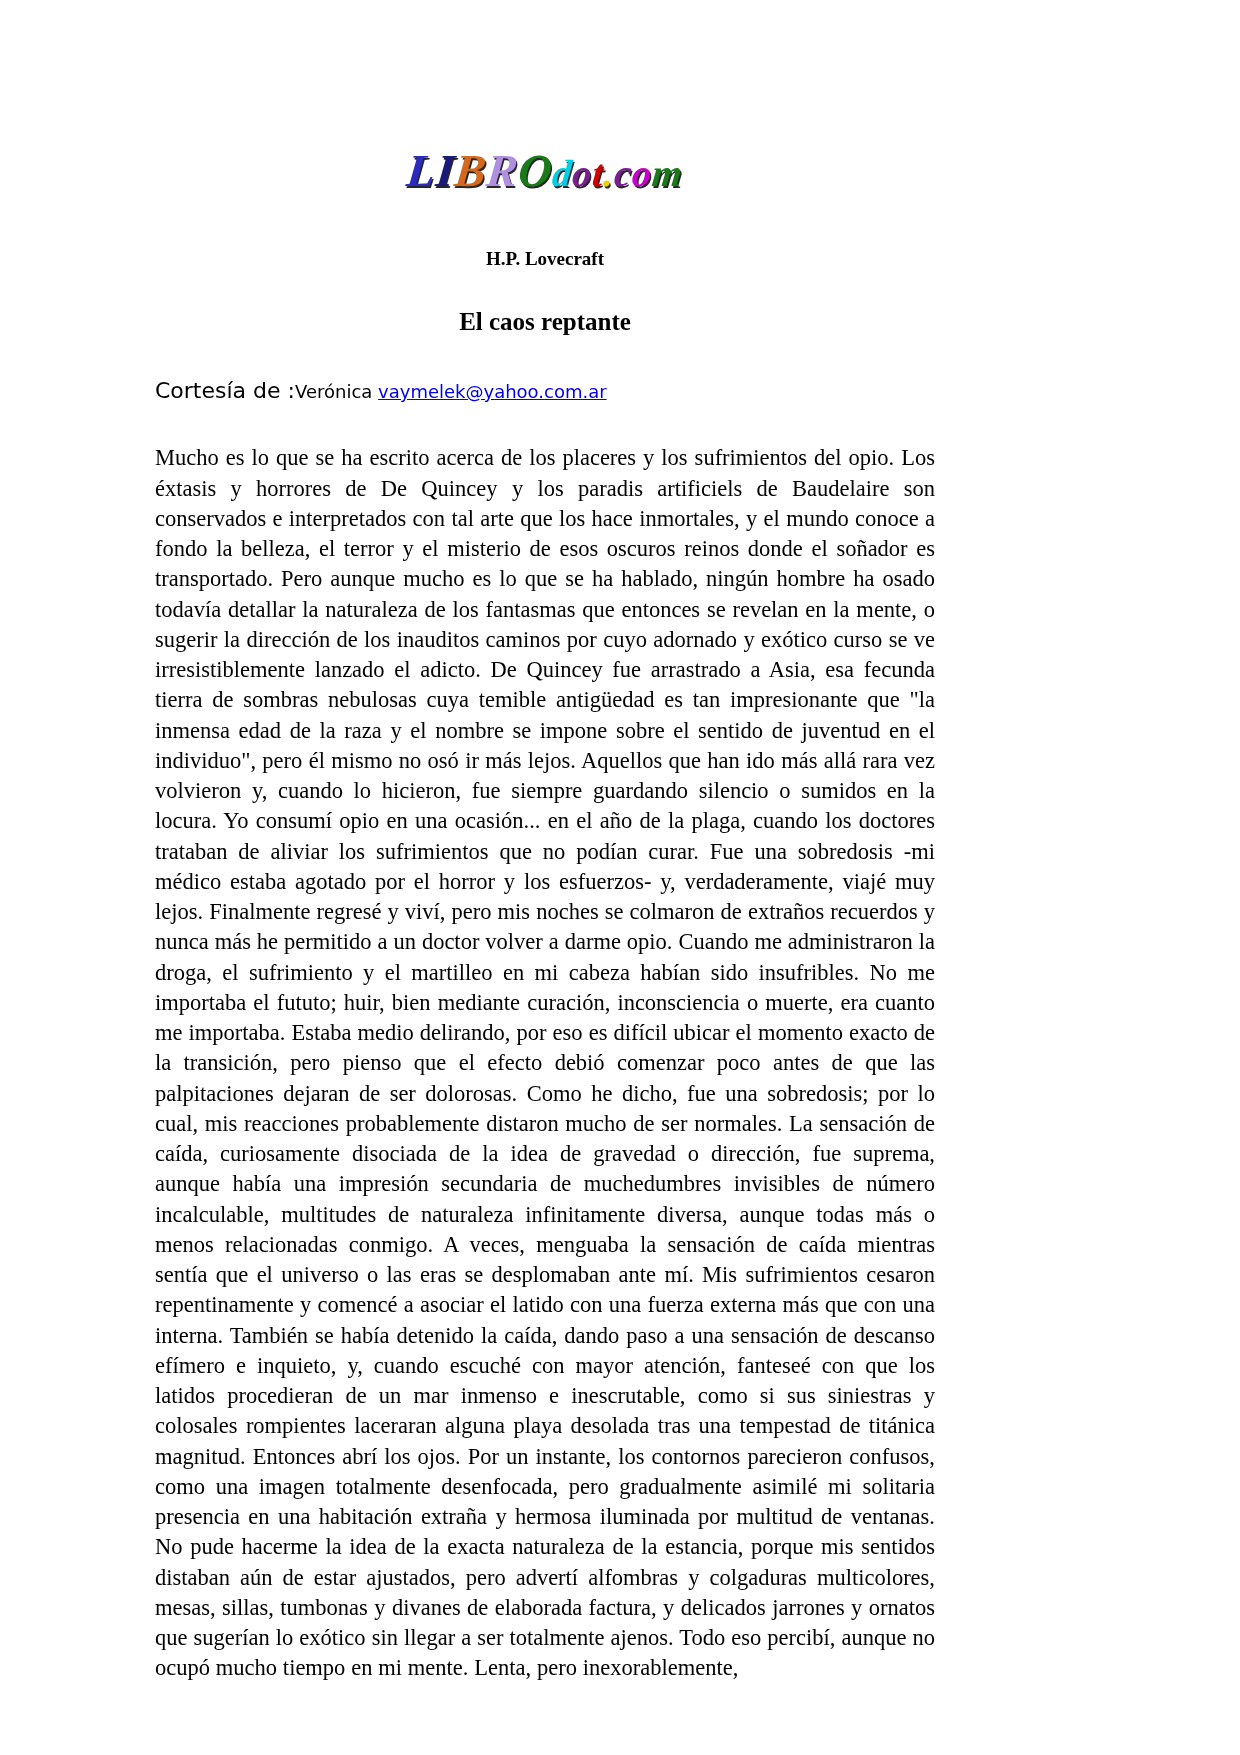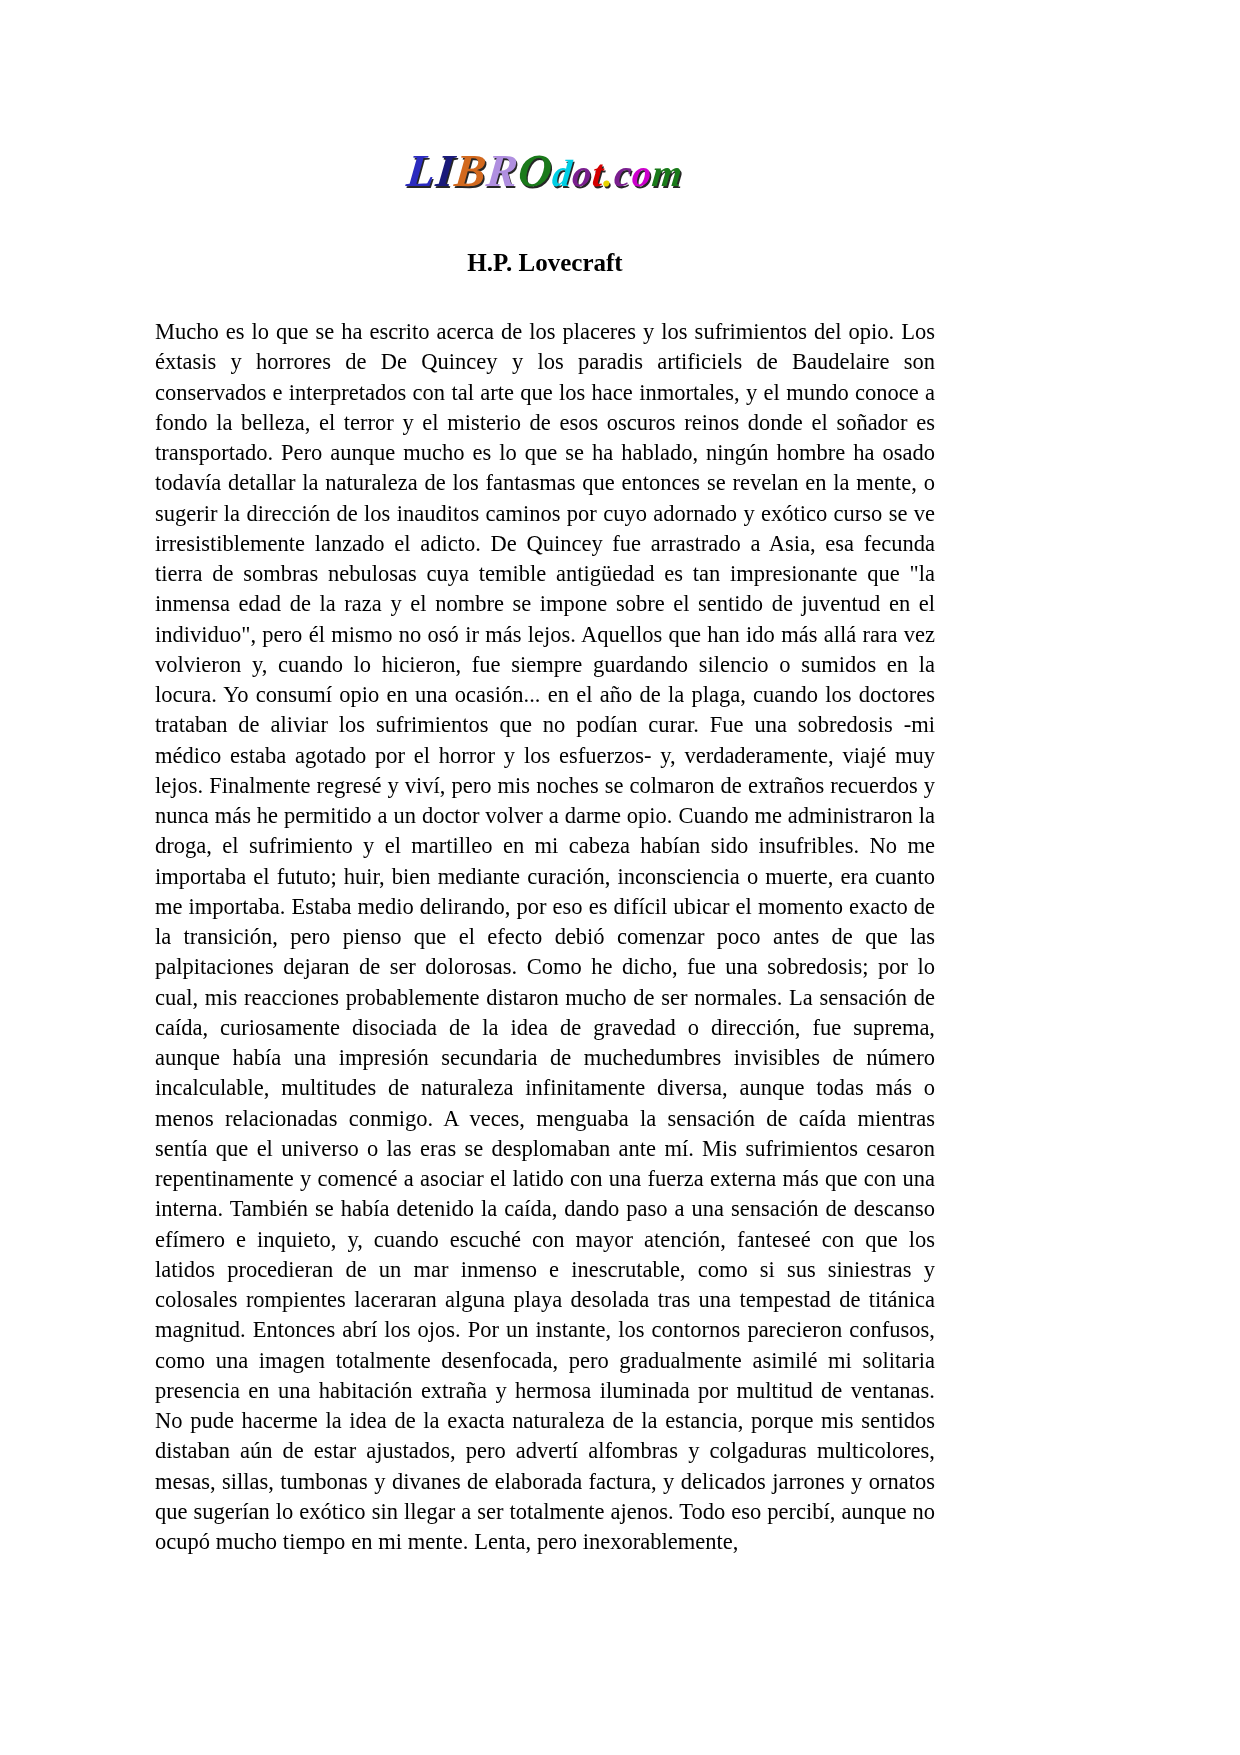--- a/index.html
+++ b/index.html
@@ -50,21 +50,21 @@
     position: relative;
     text-shadow: 1.5px 1.5px 0 rgba(0,0,0,0.85);
   }
   .logo .big { font-size: 46px; }
   .logo .small { font-size: 38px; }
 
   
   h1.author {
     font-family: "Liberation Serif", "DejaVu Serif", serif;
     font-weight: bold;
-    font-size: 25px;
+    font-size: 19px;
     text-align: center;
     margin: 38px 0 0 0;
     line-height: 1.2;
   }
   h2.title {
     font-family: "Liberation Serif", "DejaVu Serif", serif;
     font-weight: bold;
     font-size: 25px;
     text-align: center;
     margin: 36px 0 0 0;
@@ -111,18 +111,22 @@
 
 <div class="page">
   <div class="content">
 
     <div class="logo-wrap">
       <span class="logo" id="logo-host"><span class="ch big" style="color: rgb(43, 43, 191);">L</span><span class="ch big" style="color: rgb(26, 26, 122);">I</span><span class="ch big" style="color: rgb(210, 105, 30);">B</span><span class="ch big" style="color: rgb(176, 143, 224);">R</span><span class="ch big" style="color: rgb(26, 122, 26);">O</span><span class="ch small" style="color: rgb(0, 207, 229);">d</span><span class="ch small" style="color: rgb(122, 31, 143);">o</span><span class="ch small" style="color: rgb(212, 0, 0);">t</span><span class="ch small" style="color: rgb(232, 212, 0);">.</span><span class="ch small" style="color: rgb(122, 31, 143);">c</span><span class="ch small" style="color: rgb(204, 0, 204);">o</span><span class="ch small" style="color: rgb(26, 122, 26);">m</span></span>
     </div>
 
     <h1 class="author">H.P. Lovecraft</h1>
 
+    <h2 class="title">El caos reptante</h2>
 
+    <div class="courtesy">
+      <span class="c-label">Cortesía de :</span><span class="c-name">Verónica </span><span class="c-email">vaymelek@yahoo.com.ar</span>
+    </div>
 
     <p class="body-par">Mucho es lo que se ha escrito acerca de los placeres y los sufrimientos del opio. Los éxtasis y horrores de De Quincey y los paradis artificiels de Baudelaire son conservados e interpretados con tal arte que los hace inmortales, y el mundo conoce a fondo la belleza, el terror y el misterio de esos oscuros reinos donde el soñador es transportado. Pero aunque mucho es lo que se ha hablado, ningún hombre ha osado todavía detallar la naturaleza de los fantasmas que entonces se revelan en la mente, o sugerir la dirección de los inauditos caminos por cuyo adornado y exótico curso se ve irresistiblemente lanzado el adicto. De Quincey fue arrastrado a Asia, esa fecunda tierra de sombras nebulosas cuya temible antigüedad es tan impresionante que "la inmensa edad de la raza y el nombre se impone sobre el sentido de juventud en el individuo", pero él mismo no osó ir más lejos. Aquellos que han ido más allá rara vez volvieron y, cuando lo hicieron, fue siempre guardando silencio o sumidos en la locura. Yo consumí opio en una ocasión... en el año de la plaga, cuando los doctores trataban de aliviar los sufrimientos que no podían curar. Fue una sobredosis -mi médico estaba agotado por el horror y los esfuerzos- y, verdaderamente, viajé muy lejos. Finalmente regresé y viví, pero mis noches se colmaron de extraños recuerdos y nunca más he permitido a un doctor volver a darme opio. Cuando me administraron la droga, el sufrimiento y el martilleo en mi cabeza habían sido insufribles. No me importaba el fututo; huir, bien mediante curación, inconsciencia o muerte, era cuanto me importaba. Estaba medio delirando, por eso es difícil ubicar el momento exacto de la transición, pero pienso que el efecto debió comenzar poco antes de que las palpitaciones dejaran de ser dolorosas. Como he dicho, fue una sobredosis; por lo cual, mis reacciones probablemente distaron mucho de ser normales. La sensación de caída, curiosamente disociada de la idea de gravedad o dirección, fue suprema, aunque había una impresión secundaria de muchedumbres invisibles de número incalculable, multitudes de naturaleza infinitamente diversa, aunque todas más o menos relacionadas conmigo. A veces, menguaba la sensación de caída mientras sentía que el universo o las eras se desplomaban ante mí. Mis sufrimientos cesaron repentinamente y comencé a asociar el latido con una fuerza externa más que con una interna. También se había detenido la caída, dando paso a una sensación de descanso efímero e inquieto, y, cuando escuché con mayor atención, fanteseé con que los latidos procedieran de un mar inmenso e inescrutable, como si sus siniestras y colosales rompientes laceraran alguna playa desolada tras una tempestad de titánica magnitud. Entonces abrí los ojos. Por un instante, los contornos parecieron confusos, como una imagen totalmente desenfocada, pero gradualmente asimilé mi solitaria presencia en una habitación extraña y hermosa iluminada por multitud de ventanas. No pude hacerme la idea de la exacta naturaleza de la estancia, porque mis sentidos distaban aún de estar ajustados, pero advertí alfombras y colgaduras multicolores, mesas, sillas, tumbonas y divanes de elaborada factura, y delicados jarrones y ornatos que sugerían lo exótico sin llegar a ser totalmente ajenos. Todo eso percibí, aunque no ocupó mucho tiempo en mi mente. Lenta, pero inexorablemente,</p>
 
   </div>
 </div>
 
 </body></html>

